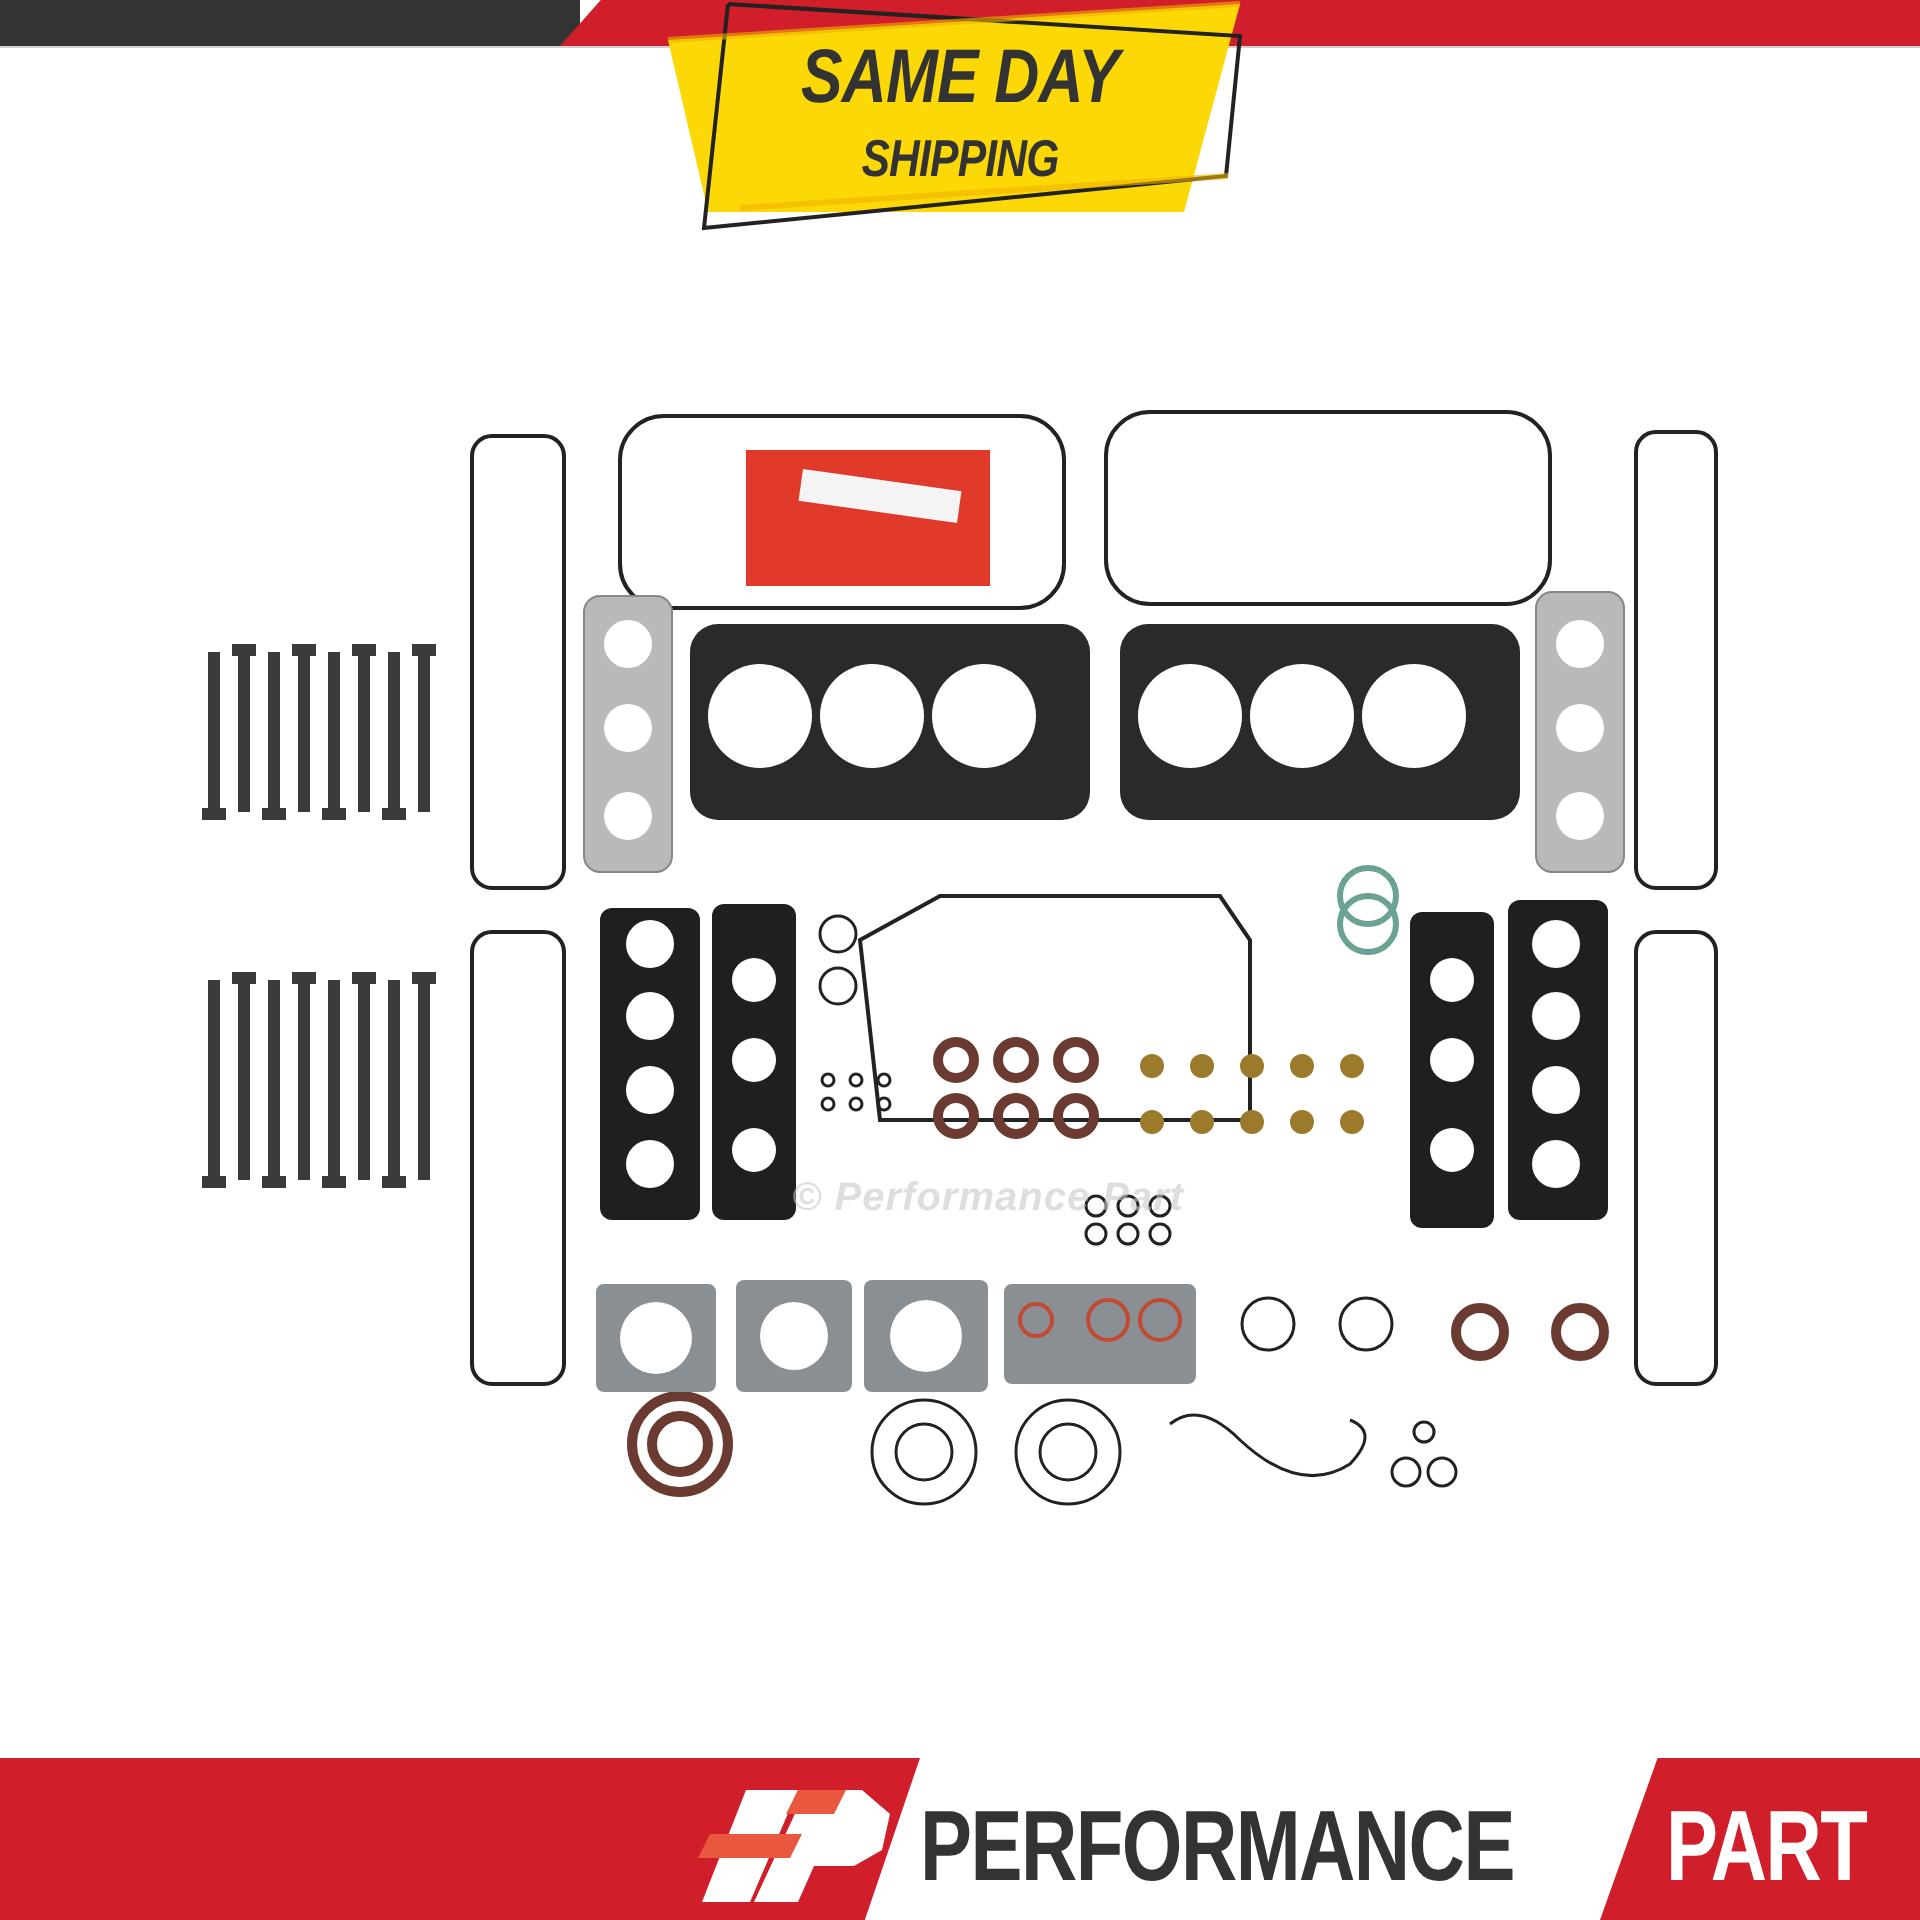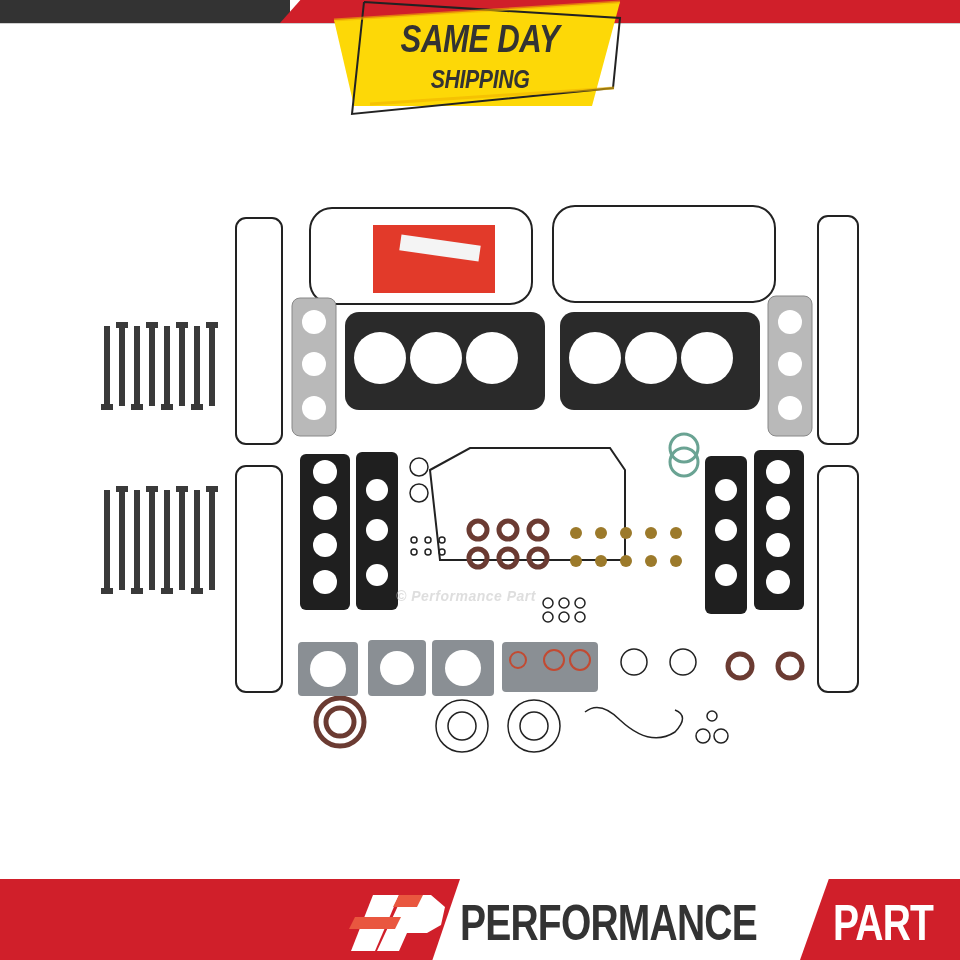--- a/index.html
+++ b/index.html
@@ -6,21 +6,21 @@
   body{width:960px;height:960px;position:relative;overflow:hidden;background:#ffffff;font-family:"Liberation Sans",sans-serif;}
   .top-bar-dark{position:absolute;left:0;top:0;width:290px;height:23px;background:#333333;}
   .top-bar-red{position:absolute;left:280px;top:0;width:680px;height:23px;background:#d01f2a;clip-path:polygon(3% 0,100% 0,100% 100%,0 100%);}
   .top-line{position:absolute;left:0;top:23px;width:960px;height:1px;background:#cfcfcf;}
   .badge-wrap{position:absolute;left:330px;top:0;width:300px;height:118px;font-style:italic;}
   .badge-frame{position:absolute;left:0;top:0;width:300px;height:118px;}
   .badge-text{position:absolute;left:0;width:100%;text-align:center;color:#333;font-weight:bold;transform:scaleX(0.82);letter-spacing:-0.5px;}
   .badge-line1{top:18px;font-size:38px;}
   .badge-line2{top:64px;font-size:26px;}
   .product-area{position:absolute;left:0;top:120px;width:960px;height:740px;}
-  .watermark{position:absolute;left:396px;top:468px;font-size:14px;font-style:italic;color:rgba(200,200,200,0.6);font-weight:bold;letter-spacing:0.5px;}
+  .watermark{position:absolute;left:396px;top:468px;font-size:20px;font-style:italic;color:rgba(200,200,200,0.6);font-weight:bold;letter-spacing:0.5px;}
   .footer{position:absolute;left:0;top:879px;width:860px;height:81px;}
   .footer-red-left{position:absolute;left:0;top:0;width:460px;height:81px;background:#d01f2a;clip-path:polygon(0 0,100% 0,94% 100%,0 100%);}
   .footer-red-right{position:absolute;left:800px;top:0;width:160px;height:81px;background:#d01f2a;clip-path:polygon(18% 0,100% 0,100% 100%,0 100%);}
   .footer-brand{position:absolute;left:460px;top:15px;font-size:50px;font-weight:bold;color:#333;transform:scaleX(0.78);transform-origin:left;letter-spacing:-1px;}
   .footer-part{position:absolute;left:833px;top:15px;font-size:50px;font-weight:bold;color:#fff;transform:scaleX(0.78);transform-origin:left;letter-spacing:-1px;}
   .logo{position:absolute;left:345px;top:8px;width:110px;height:70px;}
 </style>
 </head>
 <body>
 

